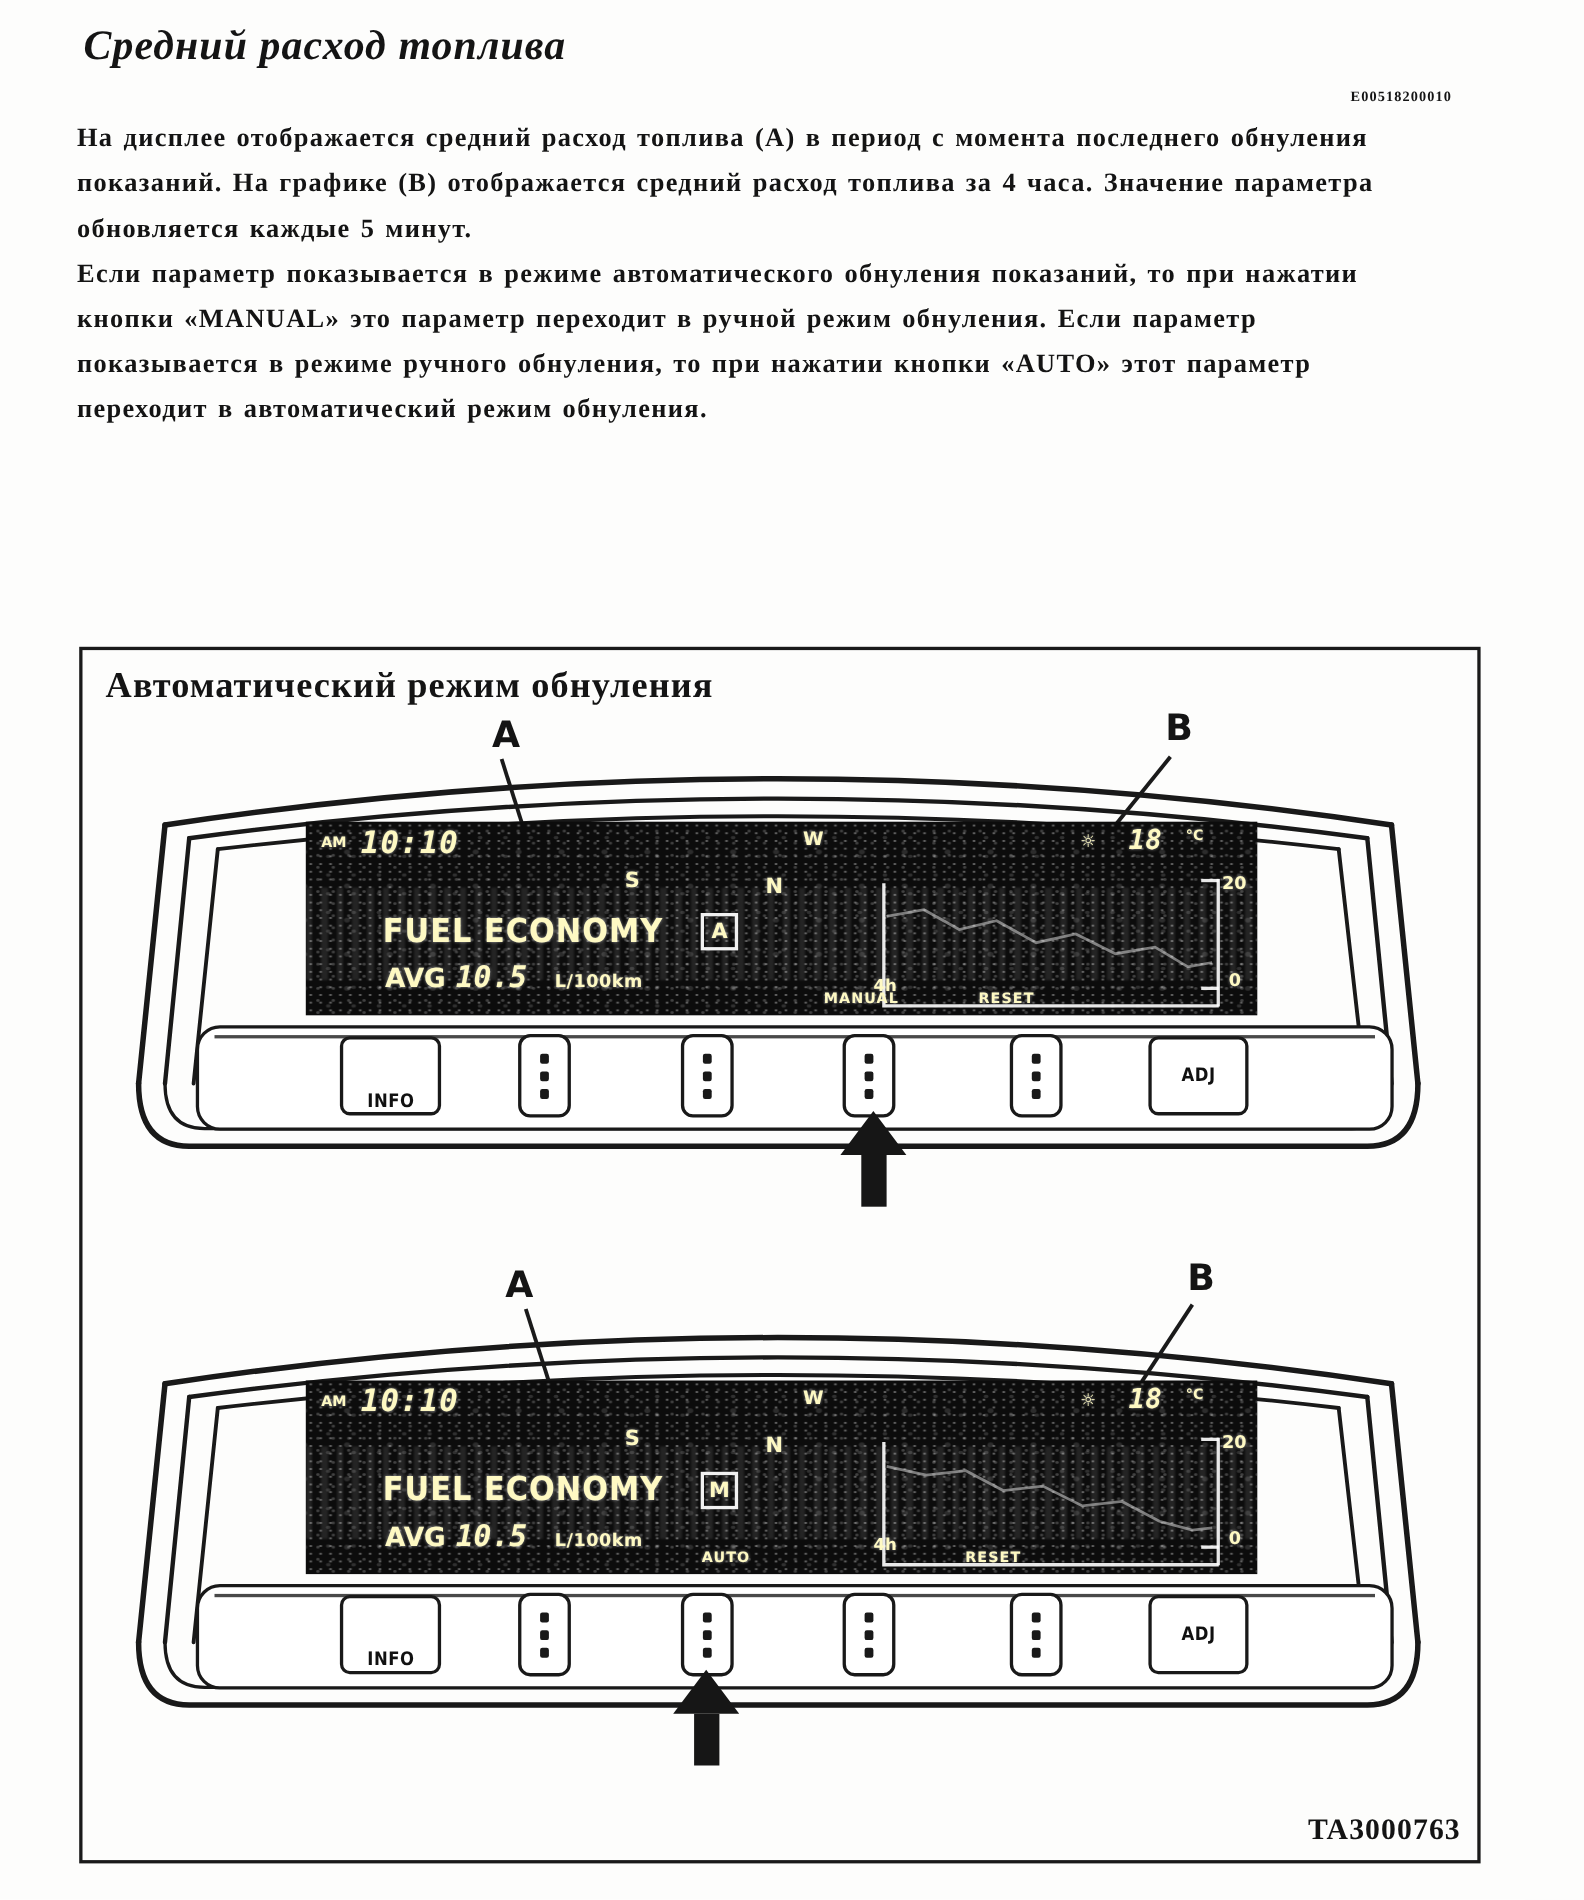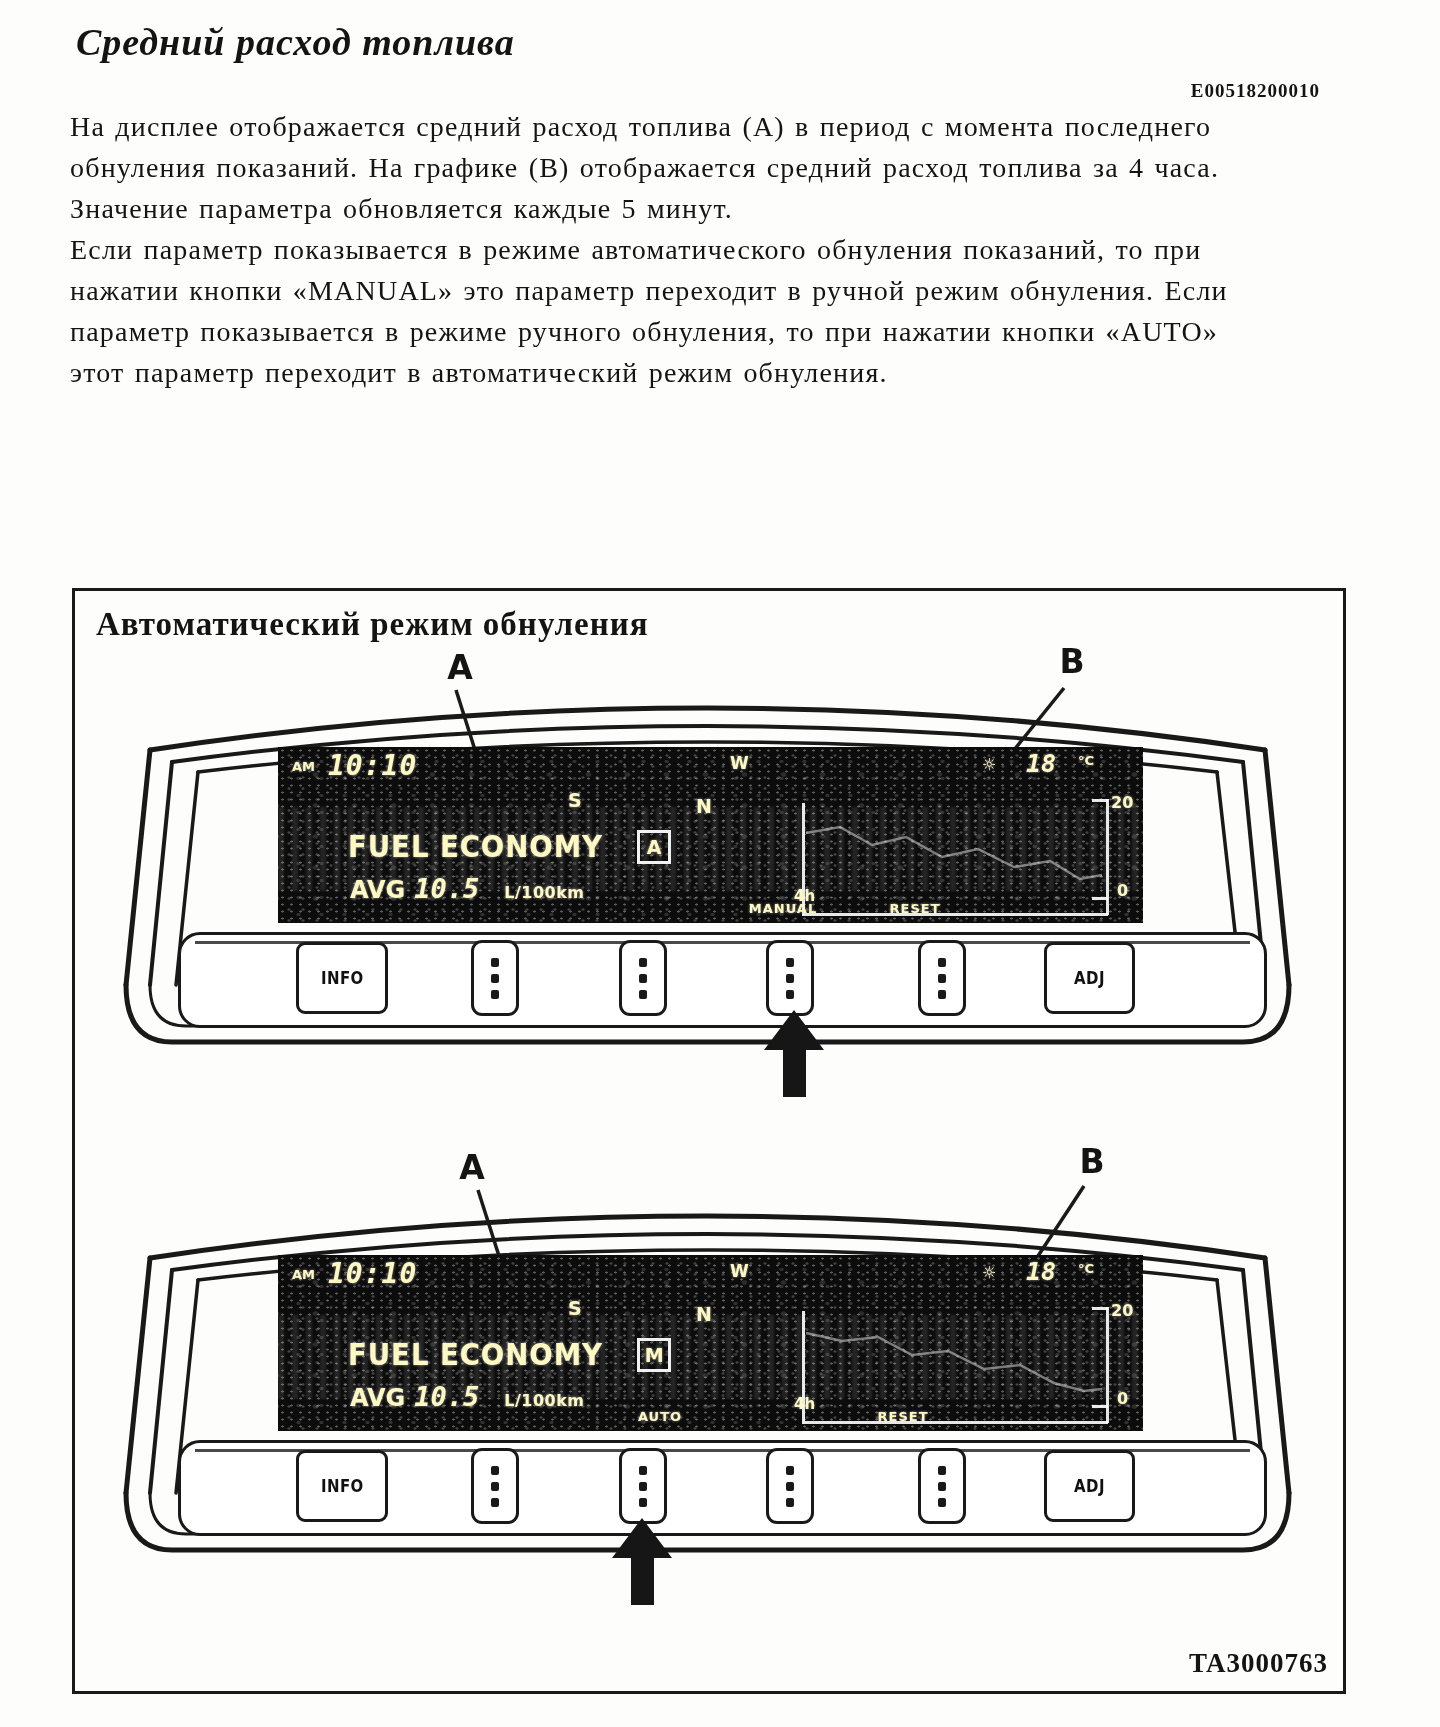--- a/index.html
+++ b/index.html
@@ -3,23 +3,23 @@
 <meta charset="utf-8">
 <style>
   html,body{margin:0;padding:0;background:#ffffff;}
   #page{position:relative;width:1440px;height:1727px;background:#fdfdfc;color:#141414;
         font-family:"Liberation Serif", serif;overflow:hidden;}
 
   
   .doc-title{position:absolute;left:76px;top:20px;font-size:38px;font-weight:700;font-style:italic;
              letter-spacing:1px;}
   .doc-code{position:absolute;left:1040px;top:80px;width:280px;text-align:right;
-            font-size:19px;font-weight:700;letter-spacing:1px;}
-  .body-text{position:absolute;left:70px;top:106px;width:1180px;font-size:28px;line-height:41px;
-             letter-spacing:1.2px;word-spacing:2px;}
+            font-size:13px;font-weight:700;letter-spacing:1px;}
+  .body-text{position:absolute;left:70px;top:106px;width:1180px;font-size:24px;line-height:41px;
+             letter-spacing:1.2px;word-spacing:2px;font-weight:bold;}
   .body-text p{margin:0;}
 
   
   .figure-box{position:absolute;left:72px;top:588px;width:1268px;height:1100px;
               border:3.5px solid #1a1a1a;}
   .fig-heading{position:absolute;font-size:33px;font-weight:700;letter-spacing:1px;}
   #heading-auto{left:96px;top:606px;}
   #heading-manual{left:96px;top:1100px;}
   .figure-code{position:absolute;left:1040px;top:1648px;width:288px;text-align:right;
                font-size:27px;font-weight:700;letter-spacing:1px;}
@@ -88,21 +88,21 @@
   #unit-auto .softkey-right{left:637px;}
   #unit-manual .softkey-left{left:382px;}
   #unit-manual .softkey-right{left:625px;}
 
   .panel{position:absolute;left:58px;top:282px;width:1083px;height:90px;
          border:3.5px solid #191919;border-radius:22px;background:#fff;}
   .panel::before{content:"";position:absolute;left:14px;right:14px;top:6px;height:2.5px;
                  background:#1c1c1c;opacity:.8;}
   .btn{position:absolute;border:3.5px solid #191919;border-radius:9px;background:#fff;
        display:flex;align-items:center;justify-content:center;}
-  .btn-info{left:176px;top:292px;width:86px;height:66px;}
+  .btn-info{left:189px;top:292px;width:86px;height:66px;align-items:flex-end;}
   .btn-adj{left:924px;top:292px;width:85px;height:66px;}
   .btn-label{font:700 17px "DejaVu Sans",sans-serif;transform:scaleX(.88);letter-spacing:.5px;color:#111;}
   .btn-dots{top:290px;width:42px;height:70px;border-radius:11px;flex-direction:column;gap:7px;}
   .btn-pos1{left:351px;} .btn-pos2{left:499px;} .btn-pos3{left:646px;} .btn-pos4{left:798px;}
   .dot{width:8px;height:9px;background:#191919;border-radius:2px;}
 
   .press-arrow{position:absolute;top:360px;width:60px;}
   #unit-auto .press-arrow{left:644px;}
   #unit-manual .press-arrow{left:492px;}
   .arrow-head{width:0;height:0;border-left:30px solid transparent;border-right:30px solid transparent;

